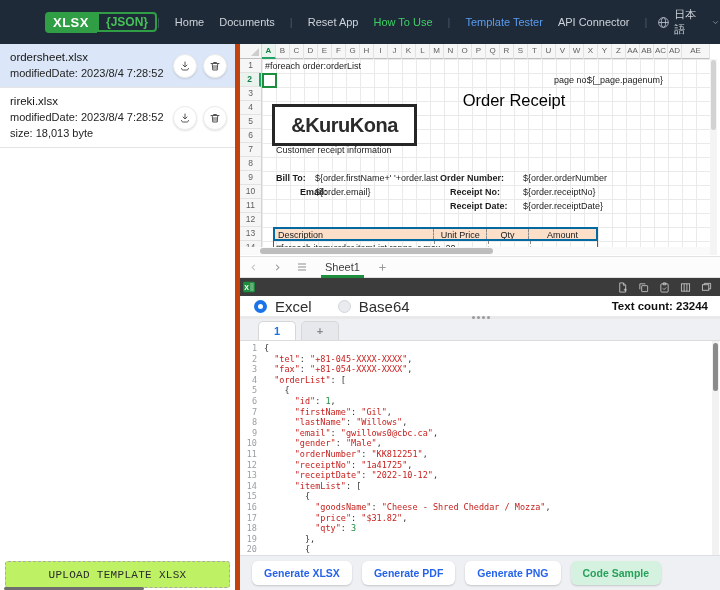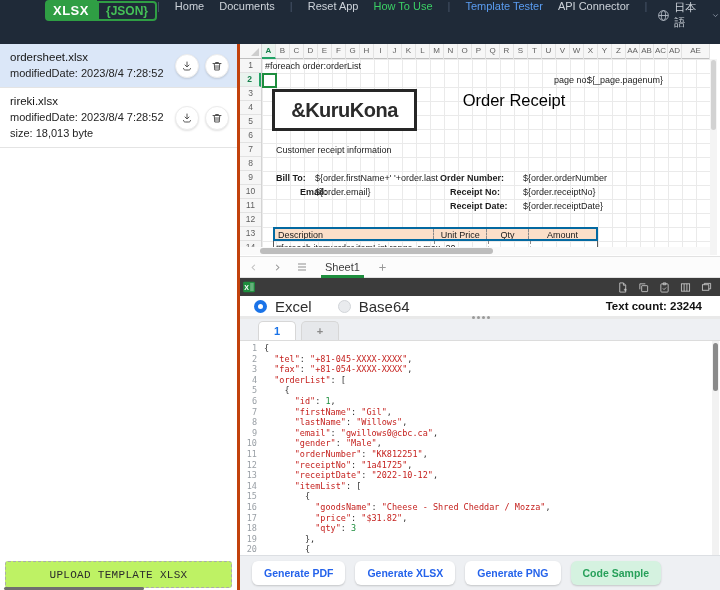--- a/index.html
+++ b/index.html
@@ -2,36 +2,36 @@
 <html><head>
 <meta charset="utf-8">
 <style>
   * { margin:0; padding:0; box-sizing:border-box; }
   html,body { width:720px; height:590px; overflow:hidden; background:#fff;
     font-family:"Liberation Sans", sans-serif; }
   #app { position:relative; width:720px; height:590px; }
 
   
   .nav { position:absolute; left:0; top:0; width:720px; height:44px; background:#1f2a38;
-    display:flex; align-items:flex-start; }
+    display:flex; align-items:center; }
   .logo { display:flex; align-items:center; margin-left:45px; cursor:pointer; }
   .logo-left { background:#2f9e44; color:#fff; font-weight:700; font-size:13px;
     padding:3px 8px; border-radius:4px 0 0 4px; letter-spacing:.5px; }
   .logo-right { border:2px solid #2f9e44; color:#45c157; font-weight:700; font-size:12px;
     padding:1px 7px; border-radius:0 4px 4px 0; }
   .nav-menu { display:flex; align-items:center; gap:15px; margin-left:auto; margin-right:10px; }
   .nav-link { color:#cdd3da; font-size:11px; cursor:pointer; white-space:nowrap; }
   .nav-link.accent-green { color:#3bd065; }
   .nav-link.accent-blue { color:#5a9cf0; }
   .nav-div { color:#49566b; font-size:11px; }
   .lang { display:flex; align-items:center; gap:4px; color:#cdd3da; font-size:11px; cursor:pointer; }
 
   
   .sidebar { position:absolute; left:0; top:44px; width:240px; height:546px; background:#fff;
-    border-right:3px solid #c2410c; }
+    border-right:5px solid #c2410c; }
   .file-item { position:relative; padding:5px 60px 6px 10px; border-bottom:1px solid #e4e4e4;
     cursor:pointer; }
   .file-item.selected { background:#dbe7f8; }
   .f-name { font-size:11.5px; color:#141414; font-weight:500; line-height:16px; }
   .f-mod, .f-size { font-size:11px; color:#242424; line-height:16px; }
   .f-actions { position:absolute; right:8px; top:50%; transform:translateY(-50%);
     display:flex; gap:6px; }
   .icon-btn { width:24px; height:24px; border-radius:50%; background:#fff;
     border:1px solid #ececec; box-shadow:0 1px 2px rgba(0,0,0,.12);
     display:flex; align-items:center; justify-content:center; cursor:pointer; }
@@ -67,21 +67,21 @@
     background-image:linear-gradient(to right,#eaeaea 1px,transparent 1px),
                      linear-gradient(to bottom,#eaeaea 1px,transparent 1px);
     background-size:14px 14px; }
   .sheet-vscroll { position:absolute; left:470px; top:15px; width:7px; height:196px; background:#f4f4f4; }
   .sheet-vscroll .thumb { position:absolute; left:1px; top:1px; width:5px; height:70px;
     background:#d2d2d2; border-radius:3px; }
   .celltext { position:absolute; font-size:9px; color:#1c1c1c; line-height:14px; white-space:nowrap; }
   .cellbold { font-weight:700; }
   .sel-cell { position:absolute; left:22px; top:29px; width:15px; height:15px;
     border:2px solid #1e8e3e; background:#fff; }
-  .logo-box { position:absolute; left:32px; top:45px; width:145px; height:42px;
+  .logo-box { position:absolute; left:32px; top:60px; width:145px; height:42px;
     border:3px solid #262626; background:#fff; display:flex; align-items:center;
     justify-content:center; font-size:20px; font-weight:800; letter-spacing:-.5px; color:#2b2b2b; }
   .receipt-title { position:absolute; left:200px; top:47px; width:148px; text-align:center;
     font-size:16.5px; font-weight:500; color:#000; }
   .item-table-head { position:absolute; left:33px; top:183px; width:325px; height:14px;
     display:flex; background:#fbdfc9; border:2px solid #0369a1; }
   .th { font-size:9px; color:#202020; line-height:12px; text-align:center;
     border-right:1px dashed #8a8a8a; overflow:hidden; white-space:nowrap; }
   .th:first-child { text-align:left; padding-left:3px; }
   .th:last-child { border-right:none; }
@@ -109,21 +109,21 @@
 
   
   .radio-row { position:absolute; left:0; top:252px; width:480px; height:20px; background:#fff;
     display:flex; align-items:center; }
   .radio { width:13px; height:13px; border-radius:50%; margin-left:14px; position:relative; cursor:pointer; }
   .radio.on { background:#1a73e8; }
   .radio.on:after { content:""; position:absolute; left:4px; top:4px; width:5px; height:5px;
     border-radius:50%; background:#fff; }
   .radio.off { background:#e9ebee; border:1px solid #d2d5d9; margin-left:26px; }
   .radio-label { font-size:15px; color:#2f2f2f; margin-left:8px; cursor:pointer; }
-  .text-count { margin-left:auto; margin-right:18px; font-size:11.5px; font-weight:700; color:#111; }
+  .text-count { margin-left:auto; margin-right:12px; font-size:11.5px; font-weight:700; color:#111; }
 
   
   .split { position:absolute; left:0; top:272px; width:480px; height:3px; background:#e9e9e9; }
   .split .dots { position:absolute; left:232px; top:0; display:flex; gap:2px; }
   .split .dots i { width:3px; height:3px; border-radius:50%; background:#9a9a9a; }
 
   
   .json-tabbar { position:absolute; left:0; top:275px; width:480px; height:22px; background:#eef0f3;
     border-bottom:1px solid #dcdcdc; display:flex; align-items:flex-end; gap:5px; padding-left:18px; }
   .json-tab { width:38px; height:19px; border:1px solid #d7d7d7; border-bottom:none;
@@ -427,19 +427,19 @@
         <div class="line"><span class="ln">17</span><span class="tok-p">          </span><span class="tok-k">"price"</span><span class="tok-p">: </span><span class="tok-s">"$31.82"</span><span class="tok-p">,</span></div>
         <div class="line"><span class="ln">18</span><span class="tok-p">          </span><span class="tok-k">"qty"</span><span class="tok-p">: </span><span class="tok-n">3</span></div>
         <div class="line"><span class="ln">19</span><span class="tok-p">        },</span></div>
         <div class="line"><span class="ln">20</span><span class="tok-p">        {</span></div>
       </div>
     <div class="ed-vscroll">
         <div class="thumb"></div>
       </div>
 
     <div class="footer" id="footer-buttons">
+        <button class="gen-btn btn-blue">Generate XLSX</button>
         <button class="gen-btn btn-blue">Generate PDF</button>
-        <button class="gen-btn btn-blue">Generate XLSX</button>
         <button class="gen-btn btn-blue">Generate PNG</button>
         <button class="gen-btn btn-green">Code Sample</button>
       </div>
   </div>
 </div>
 
 </body></html>

